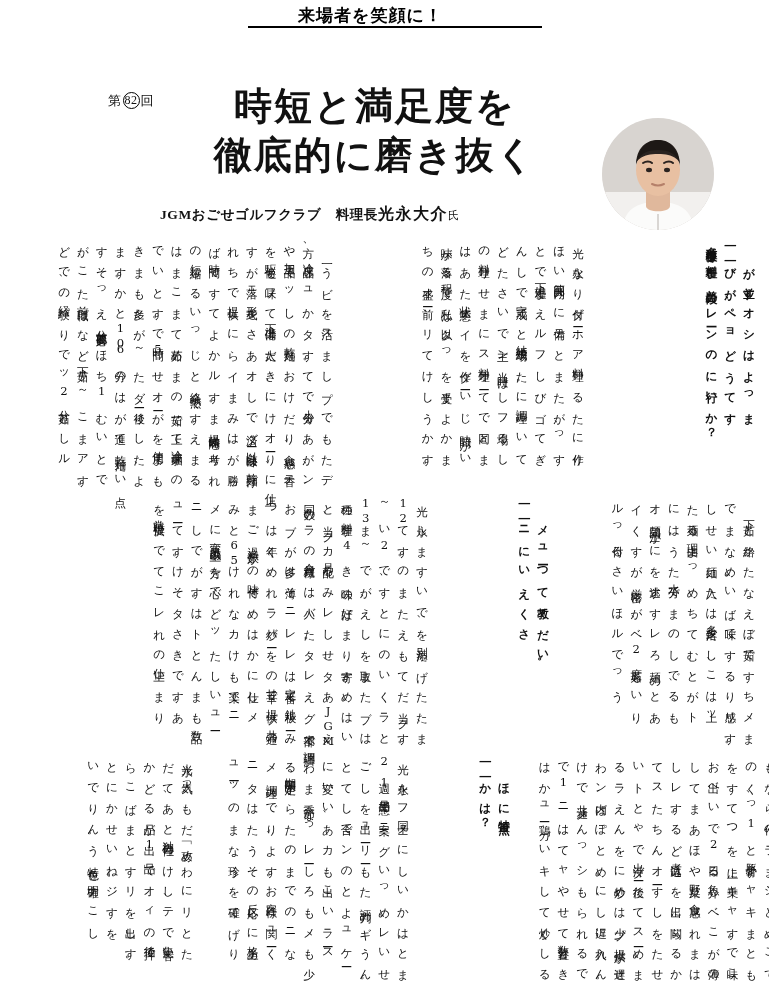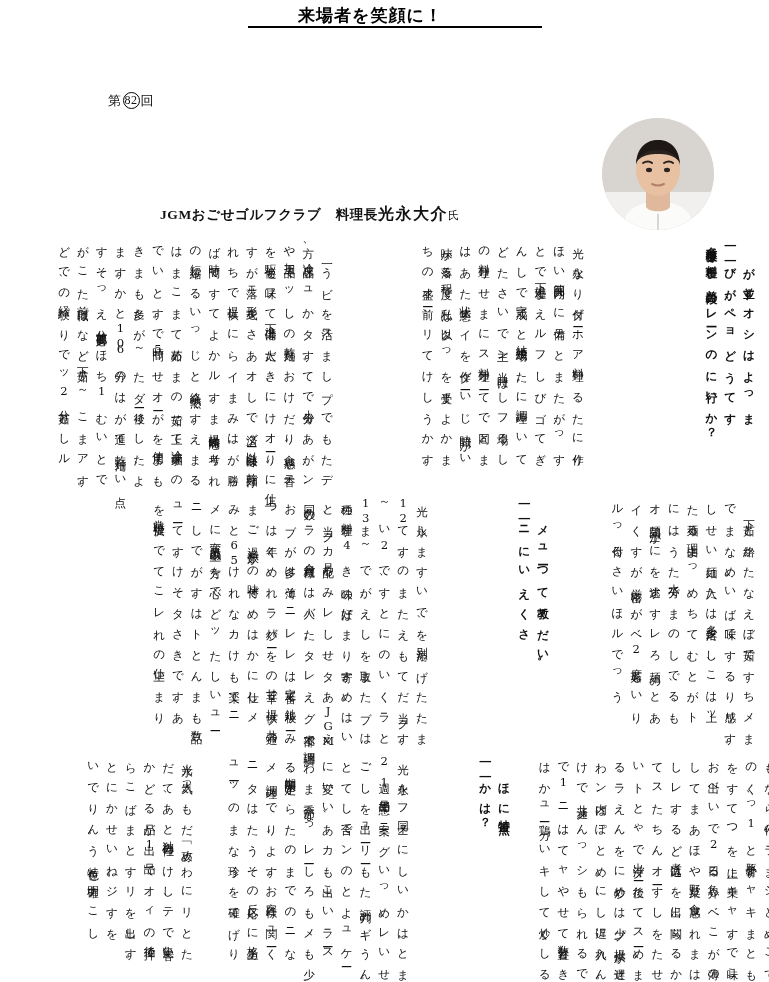--- a/index.html
+++ b/index.html
@@ -178,20 +178,22 @@
 
     <div class="kicker-rule"></div>
     <div class="kicker">来場者を笑顔に！</div>
 
 
     <div class="issue">
       <span>第</span><span class="circled">82</span><span>回</span>
     </div>
 
     <div class="headline">
+      <div>時短と満足度を</div>
+      <div>徹底的に磨き抜く</div>
     </div>
 
     <div class="byline">
       <span>JGMおごせゴルフクラブ　料理長</span><span class="name">光永大介</span><span class="suffix">氏</span>
     </div>
 
     <div class="portrait">
       <svg width="112" height="112" viewBox="0 0 112 112">
         <defs>
           <clipPath id="circ">

